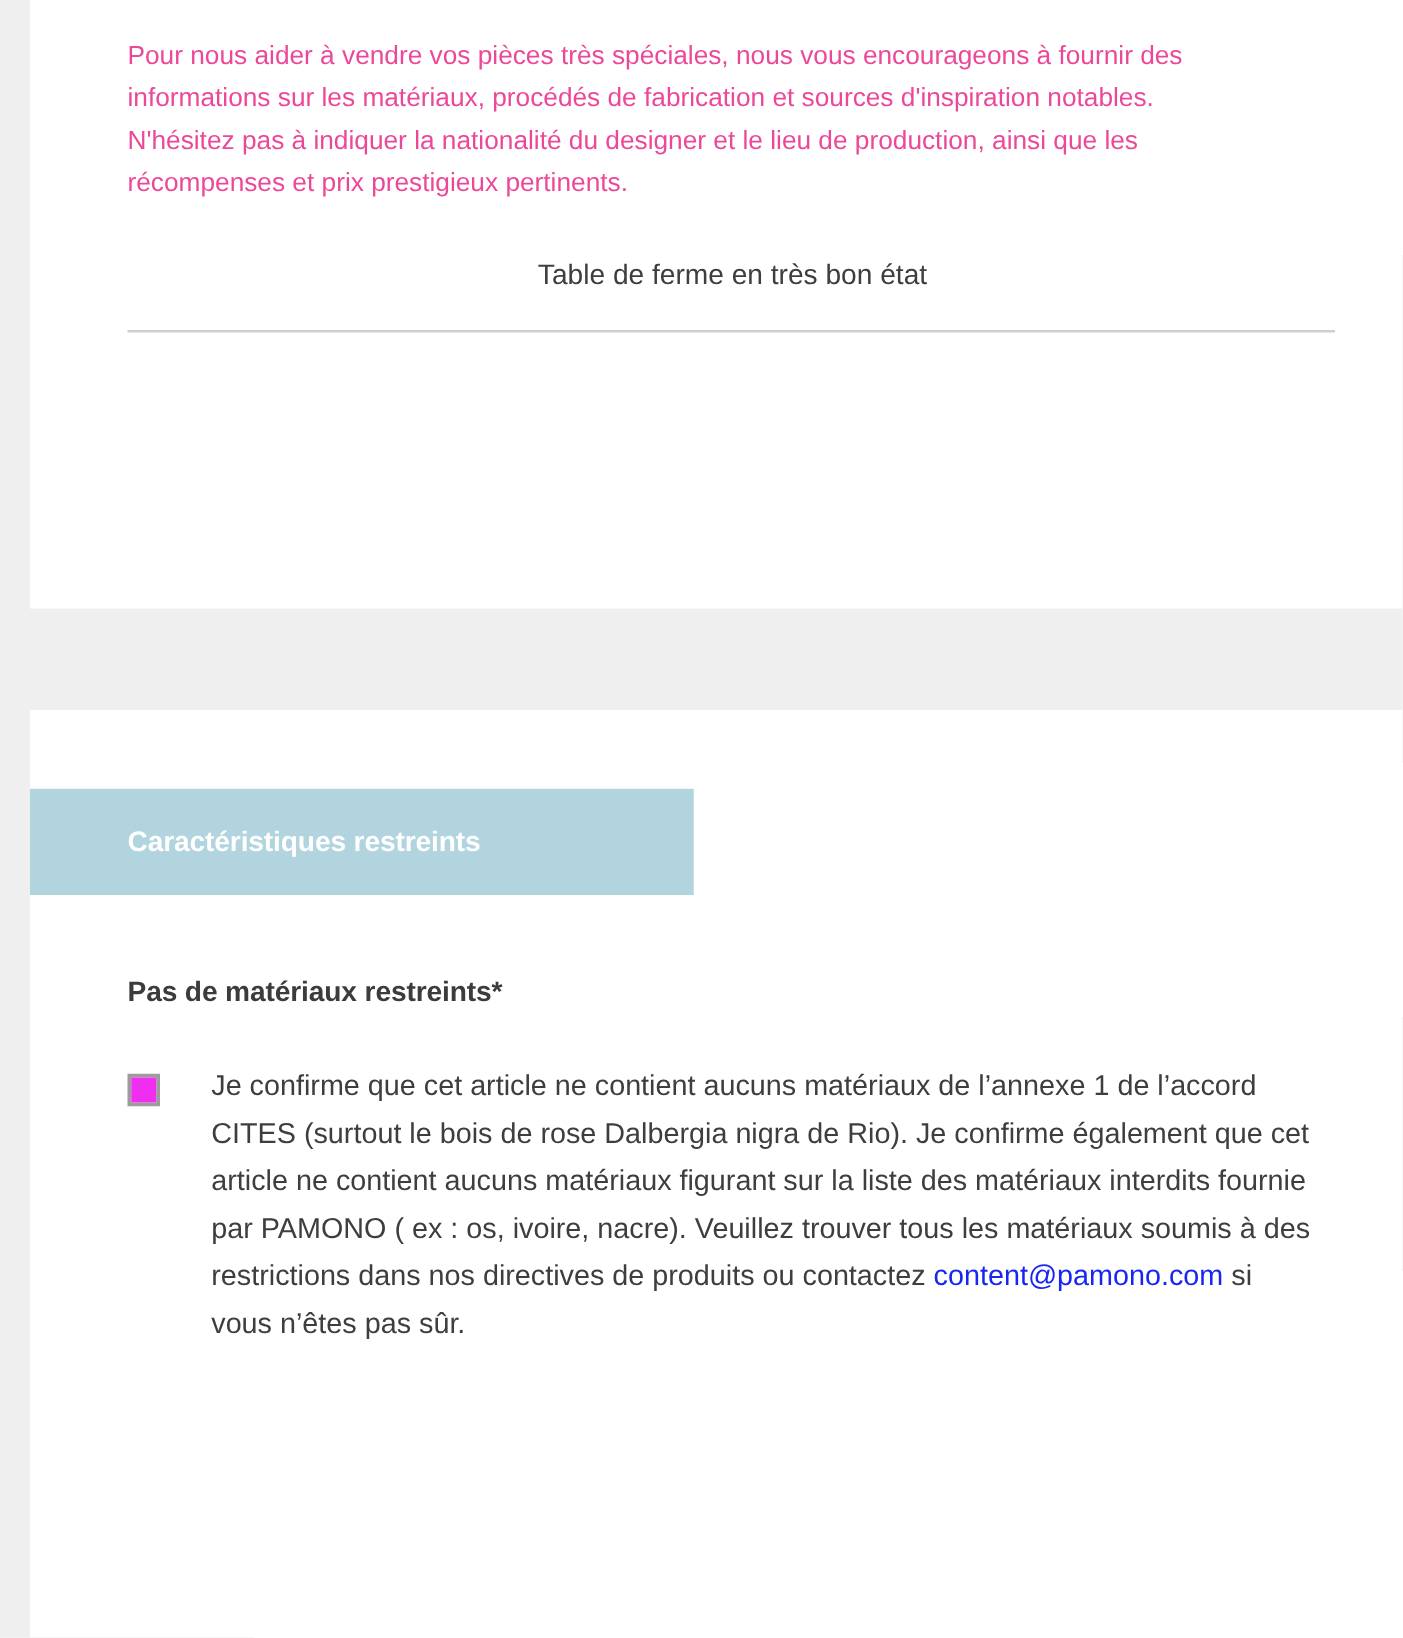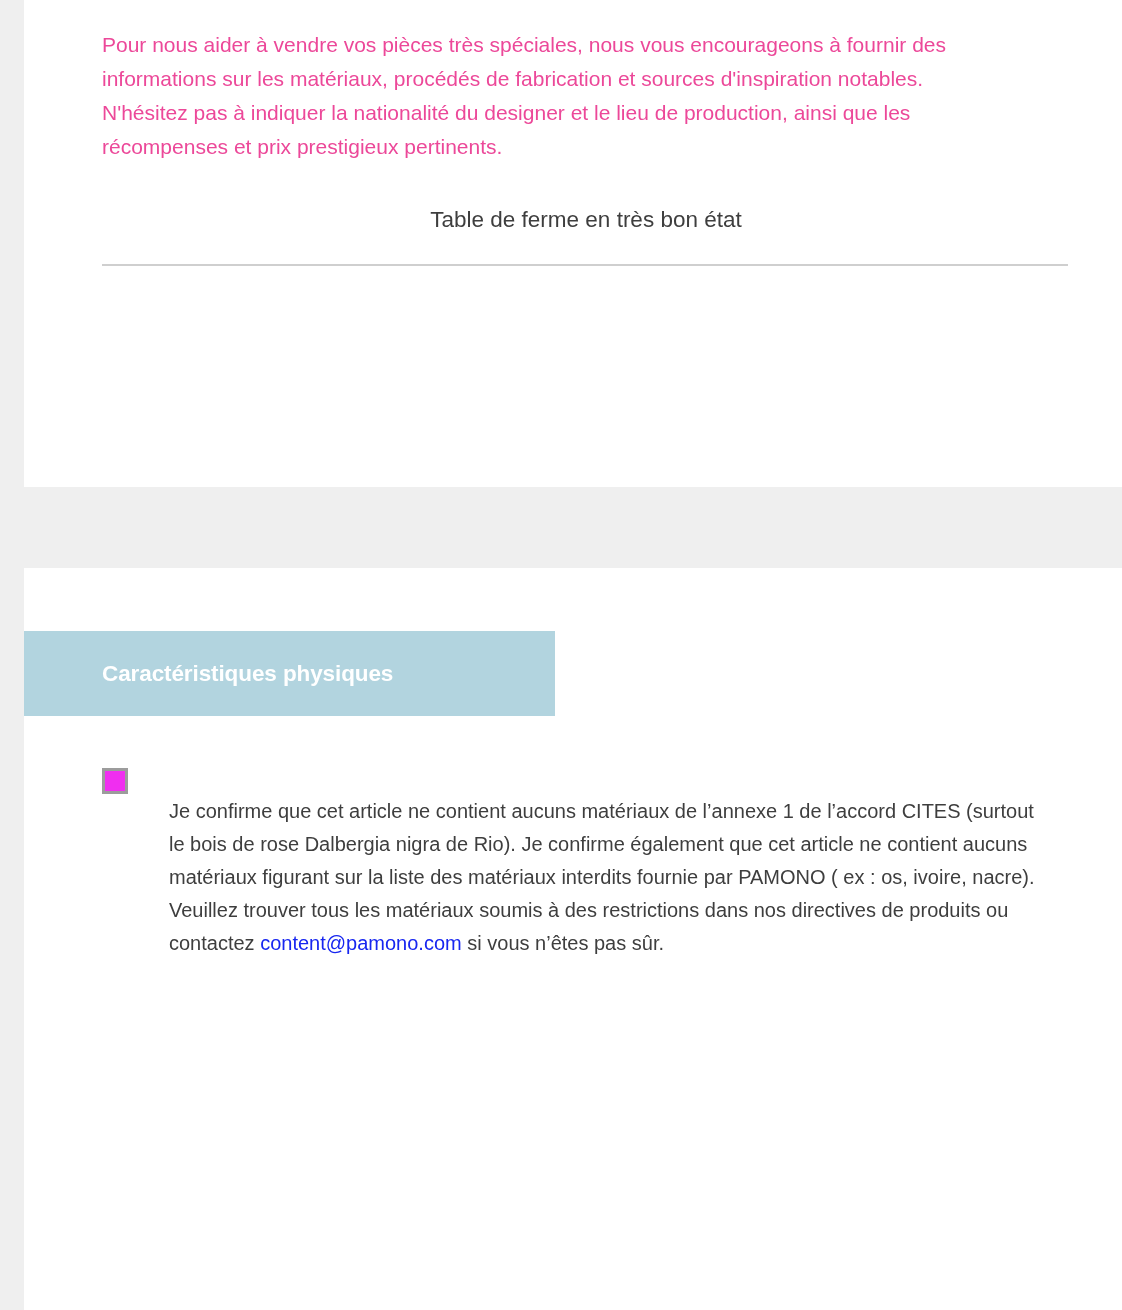--- a/index.html
+++ b/index.html
@@ -143,26 +143,25 @@
     justify-content: center;
     cursor: pointer;
   }
   .checkbox-mark {
     width: 100%;
     height: 100%;
     background: #f02ef0;
   }
   .checkbox-text {
     margin-left: 41px;
-    font-size: 20px;
+    font-size: 23px;
     line-height: 1.65;
     color: #3e3e3e;
     max-width: 880px;
     font-weight: 400;
-    margin-top: 36px;
   }
   .email-link {
     color: #1726f0;
     text-decoration: none;
     cursor: pointer;
   }
 </style>
 </head>
 <body>
 
@@ -183,26 +182,27 @@
       </div>
 
     </section>
 
     <div class="spacer"></div>
 
     <section class="card card-physical">
 
       <div class="banner-wrap">
         <div class="banner">
-          <span class="banner-label">Caractéristiques physiques</span>
+          <span class="banner-label">Caractéristiques restreints</span>
         </div>
       </div>
 
       <div class="physical-body">
 
+        <h3 class="field-label">Pas de matériaux restreints*</h3>
 
         <div class="checkbox-row">
 
           <span class="checkbox" role="checkbox" aria-checked="true">
             <span class="checkbox-mark"></span>
           </span>
 
           <span class="checkbox-text">
             <span>Je confirme que cet article ne contient aucuns matériaux de l’annexe 1 de l’accord CITES (surtout le bois de rose Dalbergia nigra de Rio). Je confirme également que cet article ne contient aucuns matériaux figurant sur la liste des matériaux interdits fournie par PAMONO ( ex : os, ivoire, nacre). Veuillez trouver tous les matériaux soumis à des restrictions dans nos directives de produits ou contactez </span><a class="email-link" href="#">content@pamono.com</a><span> si vous n’êtes pas sûr.</span>
           </span>

